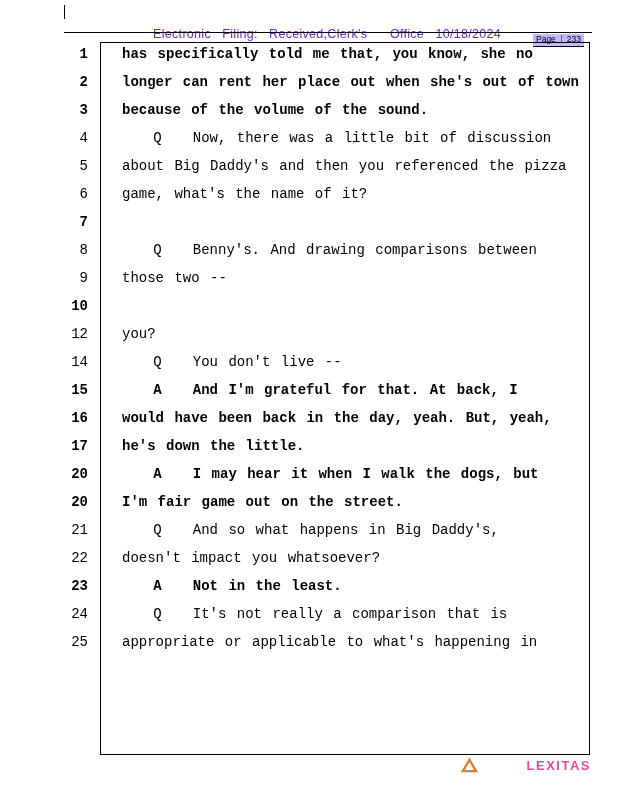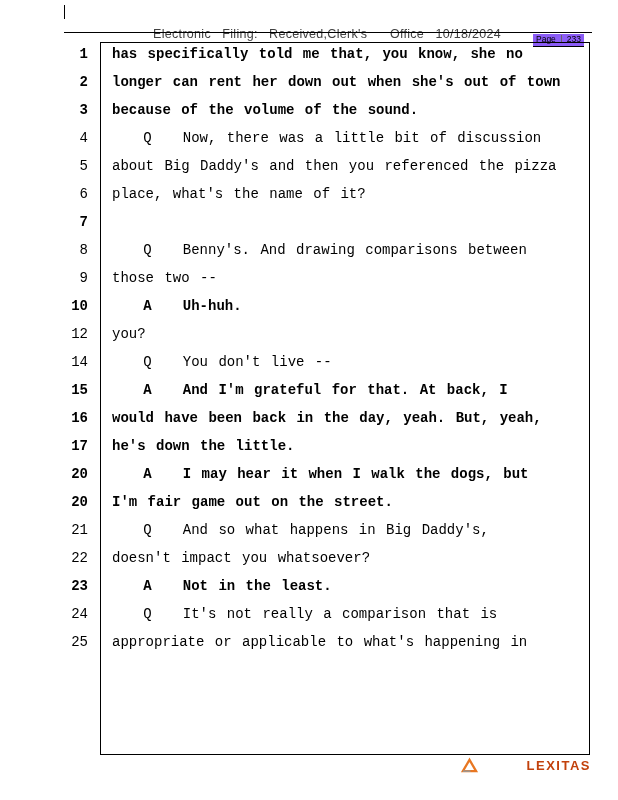--- a/index.html
+++ b/index.html
@@ -14,21 +14,21 @@
   .sheet { position: absolute; inset: 0; background: #fff; }
 
   
   .filing-header {
     position: absolute;
     left: 138px;
     top: 13px;
     font-size: 12.5px;
     letter-spacing: 0.3px;
     white-space: pre;
-    color: #404040;
+    color: #6d28d9;
   }
   .header-rule {
     position: absolute;
     left: 64px;
     top: 32px;
     width: 528px;
     height: 1px;
     background: #000;
   }
   .header-tick {
@@ -40,21 +40,21 @@
     background: #000;
   }
   .page-label {
     position: absolute;
     left: 533px;
     top: 34px;
     font-size: 8.5px;
     border-bottom: 1px solid #000;
     padding: 0 3px 2px 3px;
     white-space: nowrap;
-    background: #8b5cf6;
+    background: #c4b5fd;
   }
   .page-label .sep {
     display: inline-block;
     width: 1px;
     height: 8px;
     background: #666;
     margin: 0 5px -1px 5px;
   }
 
   
@@ -82,40 +82,40 @@
     font-family: "Liberation Mono", monospace;
     font-size: 14px;
     color: #000;
   }
   .line .num {
     flex: none;
     width: 30px;
     text-align: right;
   }
   .line .text {
-    margin-left: 24px;
+    margin-left: 34px;
     white-space: pre;
     word-spacing: 2px;
   }
   .line.bold { font-weight: bold; }
 
   
   .footer-logo {
     position: absolute;
     right: 27px;
     bottom: 26px;
     display: flex;
     align-items: center;
     gap: 4px;
   }
   .footer-logo .brand-text {
     font-size: 13px;
     font-weight: bold;
     letter-spacing: 1.5px;
-    color: #c2410c;
+    color: #ec4899;
     padding-left: 44px;
   }
   .footer-logo svg { display: block; }
 </style>
 </head>
 <body>
 
 <div class="sheet">
 
   <div class="header-tick"></div>
@@ -133,60 +133,59 @@
   <div class="transcript-box"></div>
 
   <div class="lines" id="transcript-lines">
   <div class="line bold">
     <span class="num">1</span>
     <span class="text">has specifically told me that, you know, she no</span>
   </div>
 
   <div class="line bold">
     <span class="num">2</span>
-    <span class="text">longer can rent her down out when she's out of town</span>
+    <span class="text">longer can rent her place out when she's out of town</span>
   </div>
 
   <div class="line bold">
     <span class="num">3</span>
     <span class="text">because of the volume of the sound.</span>
   </div>
 
   <div class="line">
     <span class="num">4</span>
     <span class="text">   Q   Now, there was a little bit of discussion</span>
   </div>
 
   <div class="line">
     <span class="num">5</span>
     <span class="text">about Big Daddy's and then you referenced the pizza</span>
   </div>
 
   <div class="line">
     <span class="num">6</span>
-    <span class="text">place, what's the name of it?</span>
+    <span class="text">game, what's the name of it?</span>
   </div>
 
   <div class="line bold">
     <span class="num">7</span>
   </div>
 
   <div class="line">
     <span class="num">8</span>
     <span class="text">   Q   Benny's. And drawing comparisons between</span>
   </div>
 
   <div class="line">
     <span class="num">9</span>
     <span class="text">those two --</span>
   </div>
 
   <div class="line bold">
     <span class="num">10</span>
-    <span class="text">   A   Uh-huh.</span>
   </div>
 
 
   <div class="line">
     <span class="num">12</span>
     <span class="text">you?</span>
   </div>
 
 
   <div class="line">

